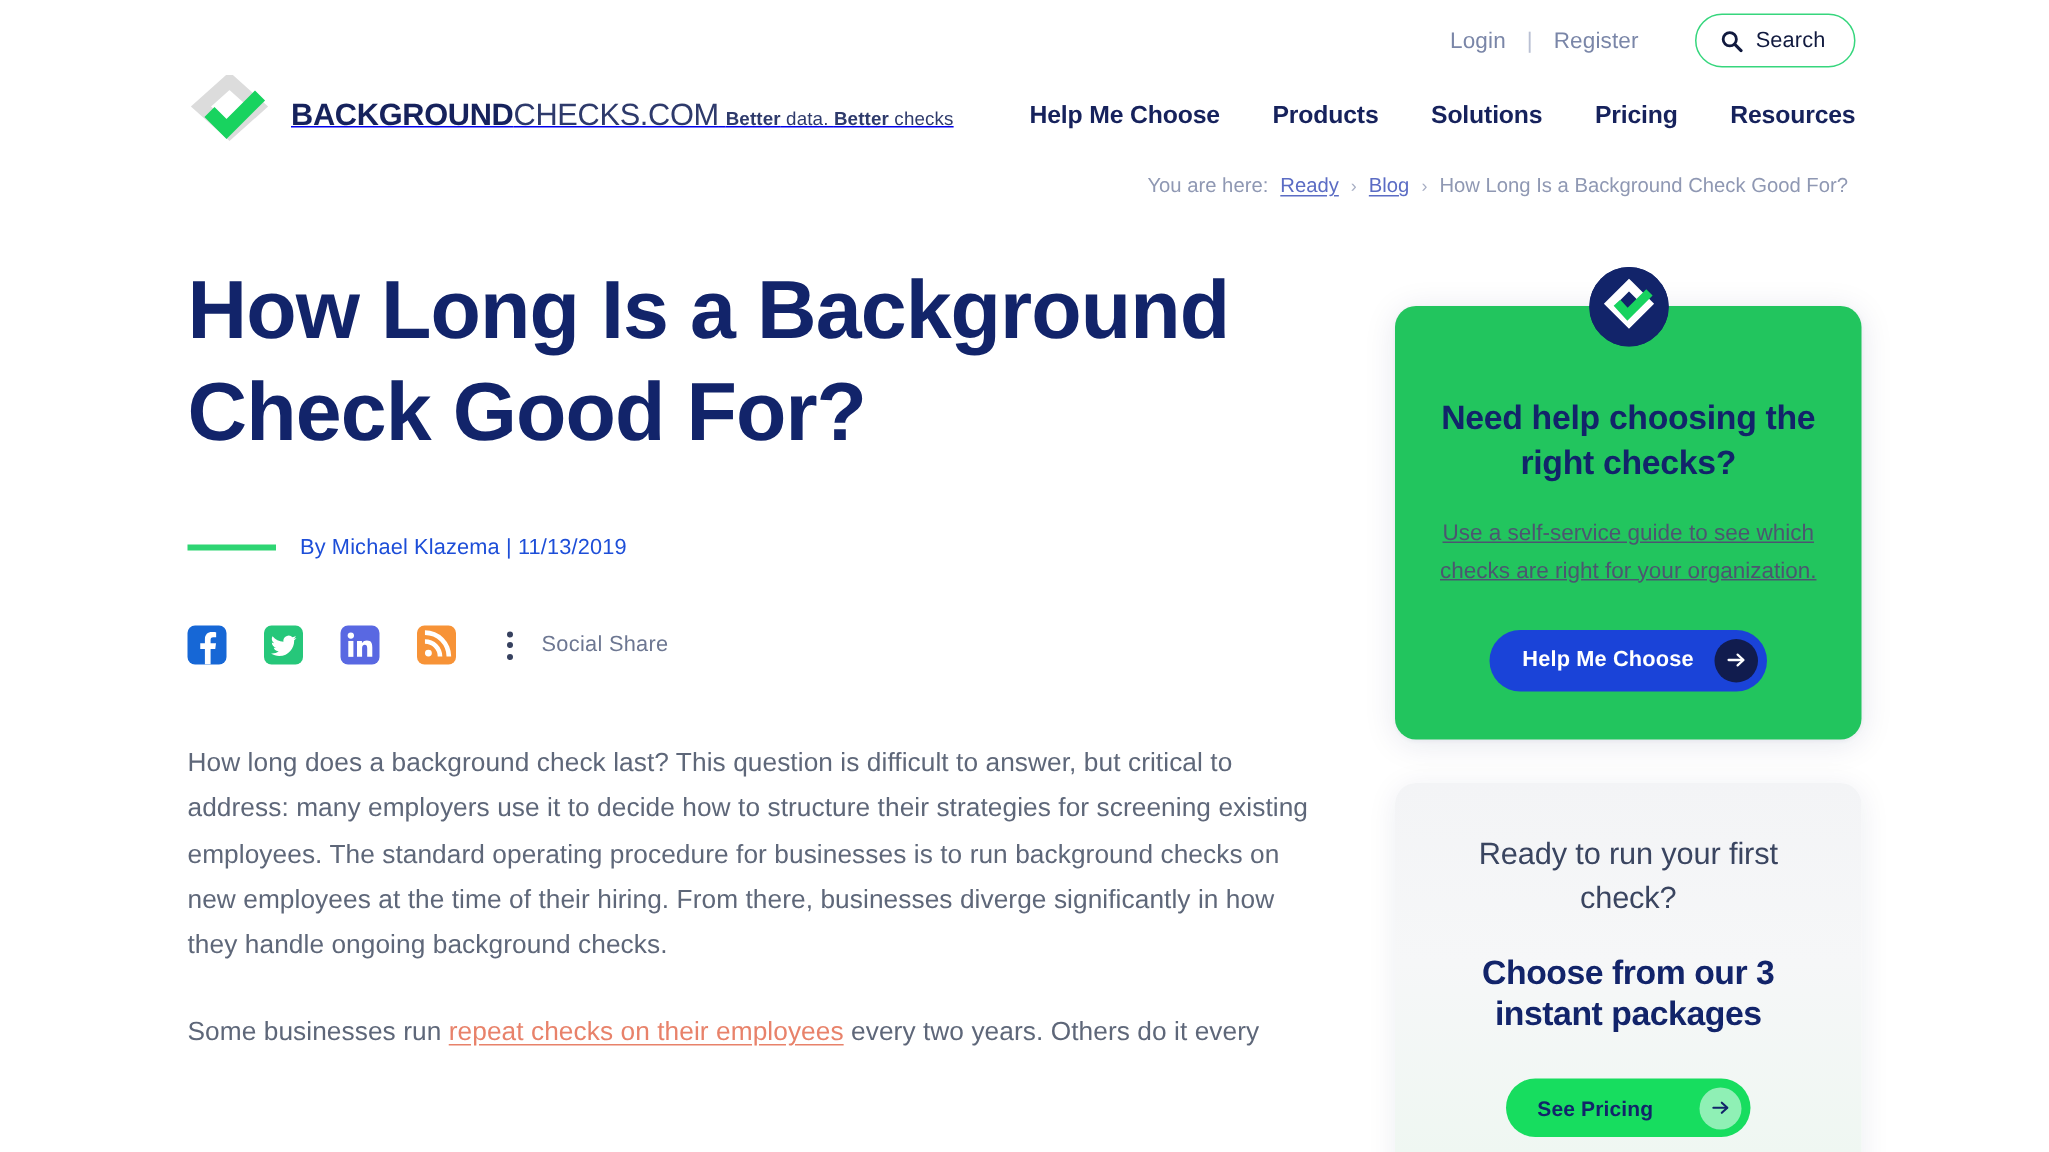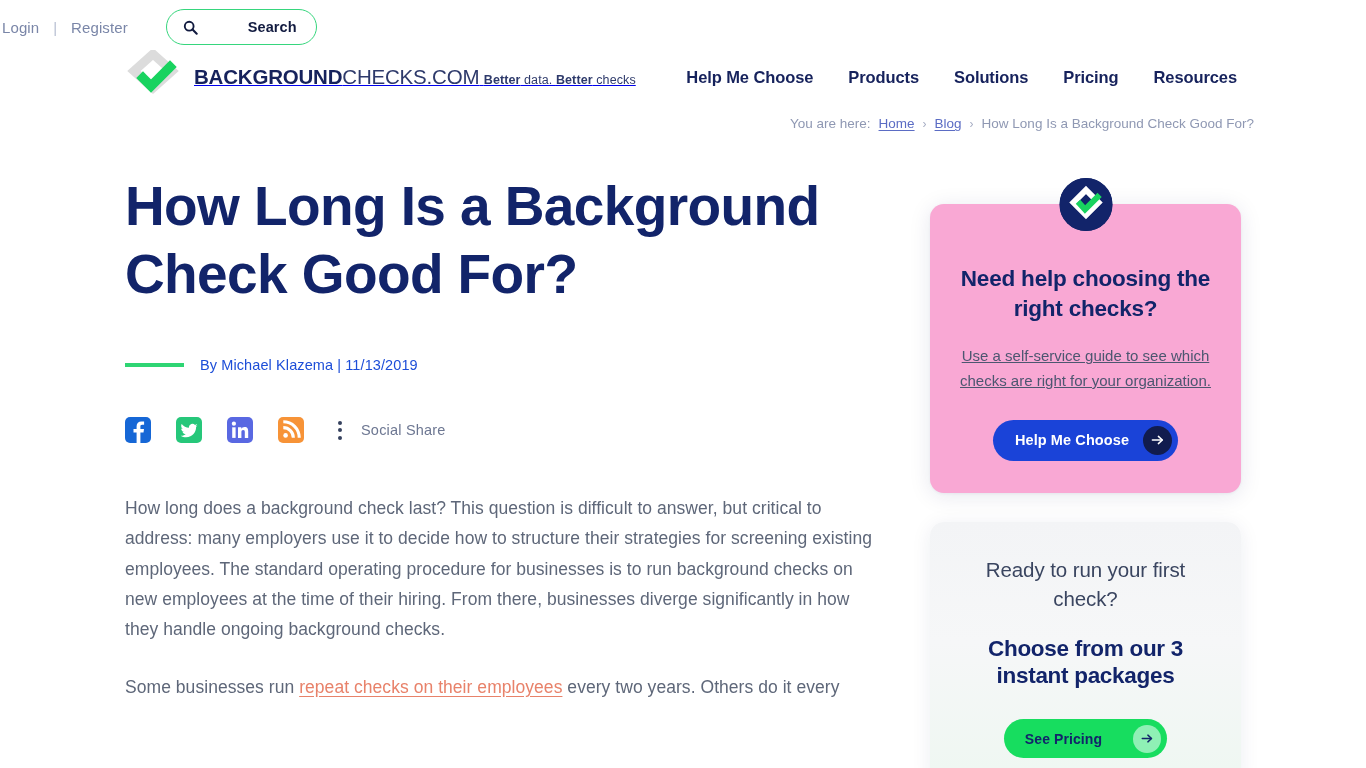--- a/index.html
+++ b/index.html
@@ -8,37 +8,38 @@
     overflow: hidden;
     background: #ffffff;
     font-family: "Liberation Sans", sans-serif;
     -webkit-font-smoothing: antialiased;
   }
   .page { position: relative; width: 1366px; height: 768px; }
 
   
   .utility-bar {
     position: absolute; top: 0; left: 0; width: 1366px; height: 54px;
-    display: flex; align-items: center; 
+    display: flex; align-items: center; justify-content: flex-end;
     padding-right: 129px;
+    padding-left: 30px;
   }
   .util-link {
     font-size: 15px; color: #7a86a8; text-decoration: none;
     letter-spacing: .1px; padding: 0 2px;
   }
   .util-sep { color: #b9c0d3; font-size: 15px; margin: 0 12px; }
   .search-btn {
     margin-left: 36px;
     display: inline-flex; align-items: center; gap: 8px;
     height: 36px; padding: 0 19px 0 16px;
     border: 1.6px solid #36d67d; border-radius: 18px;
     background: #ffffff; cursor: pointer;
   }
   .search-btn .lbl {
-    font-size: 14.5px; font-weight: bold; color: #111a3f; letter-spacing: .1px; margin-left: 42px;
+    font-size: 14.5px; font-weight: normal; color: #111a3f; letter-spacing: .1px;
   }
   .mag { width: 15px; height: 15px; display: block; }
 
   
   .header {
     position: absolute; top: 54px; left: 0; width: 1366px; height: 57px;
   }
   .brand {
     position: absolute; left: 125px; top: -4px;
     display: flex; align-items: center; gap: 13px;
@@ -61,21 +62,21 @@
     position: absolute; right: 129px; top: 14px;
     display: flex; align-items: center; gap: 35px;
   }
   .nav-item {
     font-size: 16.5px; font-weight: bold; color: #16225c;
     text-decoration: none; letter-spacing: -0.1px; white-space: nowrap;
   }
 
   
   .breadcrumb {
-    position: absolute; top: 116px; right: 112px;
+    position: absolute; top: 116px; right: 134px;
     display: flex; align-items: center; gap: 0;
     font-size: 13.5px; color: #8f98b3; white-space: nowrap; justify-content: space-between;
   }
   .bc-prefix { margin-right: 8px; }
   .bc-link {
     color: #5b6cc4; text-decoration: underline; text-underline-offset: 2px;
   }
   .bc-chev { margin: 0 8px; color: #a7aec4; font-size: 12px; }
   .bc-current { color: #8f98b3; }
 
@@ -116,21 +117,21 @@
   }
   .body-copy p:last-child { margin-bottom: 0; }
   .inline-link {
     color: #e8826a; text-decoration: underline; text-underline-offset: 2.5px;
   }
 
   
   .sidebar { position: absolute; left: 930px; top: 178px; width: 311px; }
 
   .card-help {
-    position: relative; margin-top: 26px; background: #f9a8d4;
+    position: relative; margin-top: 26px; background: #22c55e;
     border-radius: 14px; padding: 60px 26px 32px;
     box-shadow: 0 3px 22px rgba(22,34,92,.10), 0 1px 3px rgba(22,34,92,.05);
     text-align: center;
   }
   .card-badge {
     position: absolute; top: -26px; left: 50%; transform: translateX(-50%);
     width: 53px; height: 53px; border-radius: 50%; background: #12246a;
     display: flex; align-items: center; justify-content: center;
   }
   .card-h {
@@ -213,21 +214,21 @@
       <a class="nav-item" href="#">Help Me Choose</a>
       <a class="nav-item" href="#">Products</a>
       <a class="nav-item" href="#">Solutions</a>
       <a class="nav-item" href="#">Pricing</a>
       <a class="nav-item" href="#">Resources</a>
     </nav>
   </div>
 
   <div class="breadcrumb">
     <span class="bc-prefix">You are here:</span>
-    <a class="bc-link" href="#">Home</a>
+    <a class="bc-link" href="#">Ready</a>
     <span class="bc-chev">›</span>
     <a class="bc-link" href="#">Blog</a>
     <span class="bc-chev">›</span>
     <span class="bc-current">How Long Is a Background Check Good For?</span>
   </div>
 
   <div class="article">
     <h1 class="post-title">How Long Is a Background Check Good For?</h1>
 
     <div class="byline-row">

